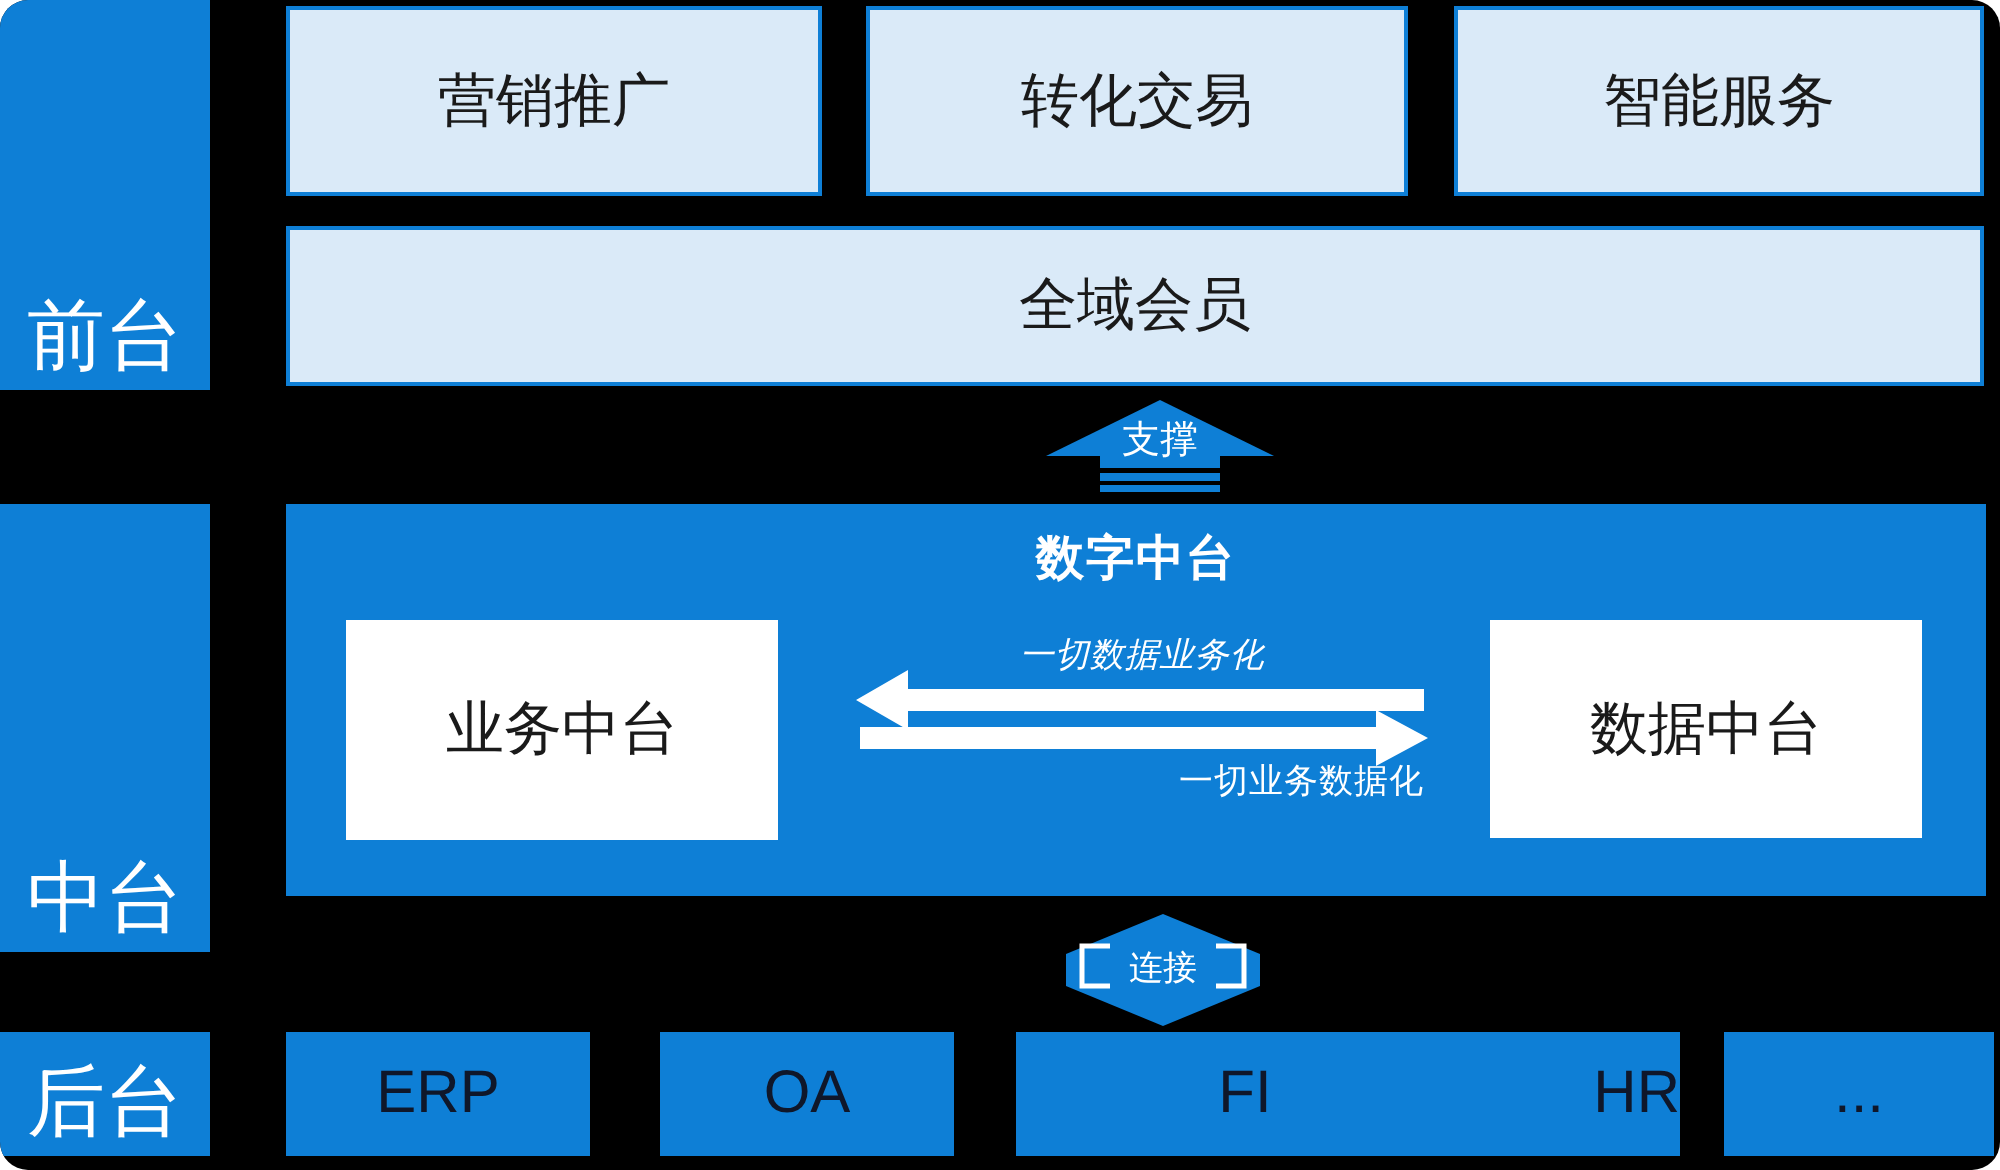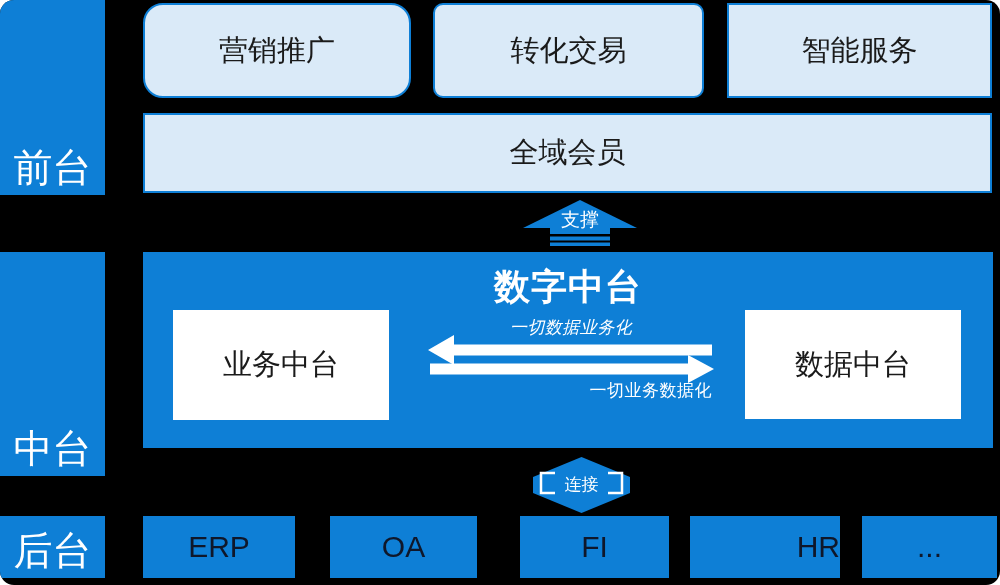--- a/index.html
+++ b/index.html
@@ -19,31 +19,31 @@
     display:flex;align-items:flex-end;justify-content:center;
   }
   #front-label{top:0;height:195px;}
   #middle-label{top:252px;height:224px;background:transparent;}
   #back-label{top:516px;height:62px;}
   .light-box{
     position:absolute;background:var(--light);border:2px solid var(--blue);
     color:var(--dark);font-size:29px;box-sizing:border-box;
     display:flex;align-items:center;justify-content:center;
   }
-  #front-box-0{left:143px;top:3px;width:268px;height:95px;border-radius:20px;}
-  #front-box-1{left:433px;top:3px;width:271px;height:95px;border-radius:10px;}
+  #front-box-0{left:143px;top:3px;width:268px;height:95px;}
+  #front-box-1{left:433px;top:3px;width:271px;height:95px;}
   #front-box-2{left:727px;top:3px;width:265px;height:95px;}
   #front-wide{left:143px;top:113px;width:849px;height:80px;}
   #middle-box{
     position:absolute;left:143px;top:252px;width:850px;height:196px;
     background:var(--blue);
   }
   #middle-title{
     position:absolute;left:0;right:0;top:11px;text-align:center;
-    color:#ffffff;font-size:36px;font-weight:bold;letter-spacing:1px;
+    color:#ffffff;font-size:24px;font-weight:bold;letter-spacing:1px;
   }
   .white-box{
     position:absolute;background:#ffffff;color:var(--dark);font-size:29px;
     display:flex;align-items:center;justify-content:center;
   }
   #business-box{left:30px;top:58px;width:216px;height:110px;}
   #data-box{left:602px;top:58px;width:216px;height:109px;}
   .flow-label{
     position:absolute;left:287px;width:282px;text-align:center;
     color:#ffffff;font-size:17px;letter-spacing:0.5px;
@@ -54,21 +54,21 @@
   #flow-arrow-right{position:absolute;left:287px;top:103px;}
   #support-arrow{position:absolute;left:520px;top:199px;}
   #connect-arrow{position:absolute;left:533px;top:457px;}
   .sys-box{
     position:absolute;top:516px;height:62px;background:var(--blue);
     color:#0f172a;font-size:30px;
     display:flex;align-items:center;justify-content:center;
   }
   #sys-0{left:143px;width:152px;}
   #sys-1{left:330px;width:147px;}
-  #sys-2{left:520px;width:149px;}
+  #sys-2{left:508px;width:149px;padding-left:40px;}
   #sys-3{left:690px;width:150px;justify-content:flex-end;}
   #sys-4{left:862px;width:135px;}
   .svg-cjk-text{font-family:"Liberation Sans",sans-serif;}
 </style>
 </head>
 <body>
 
 <div class="canvas">
 
   <div class="side-label" id="front-label">

